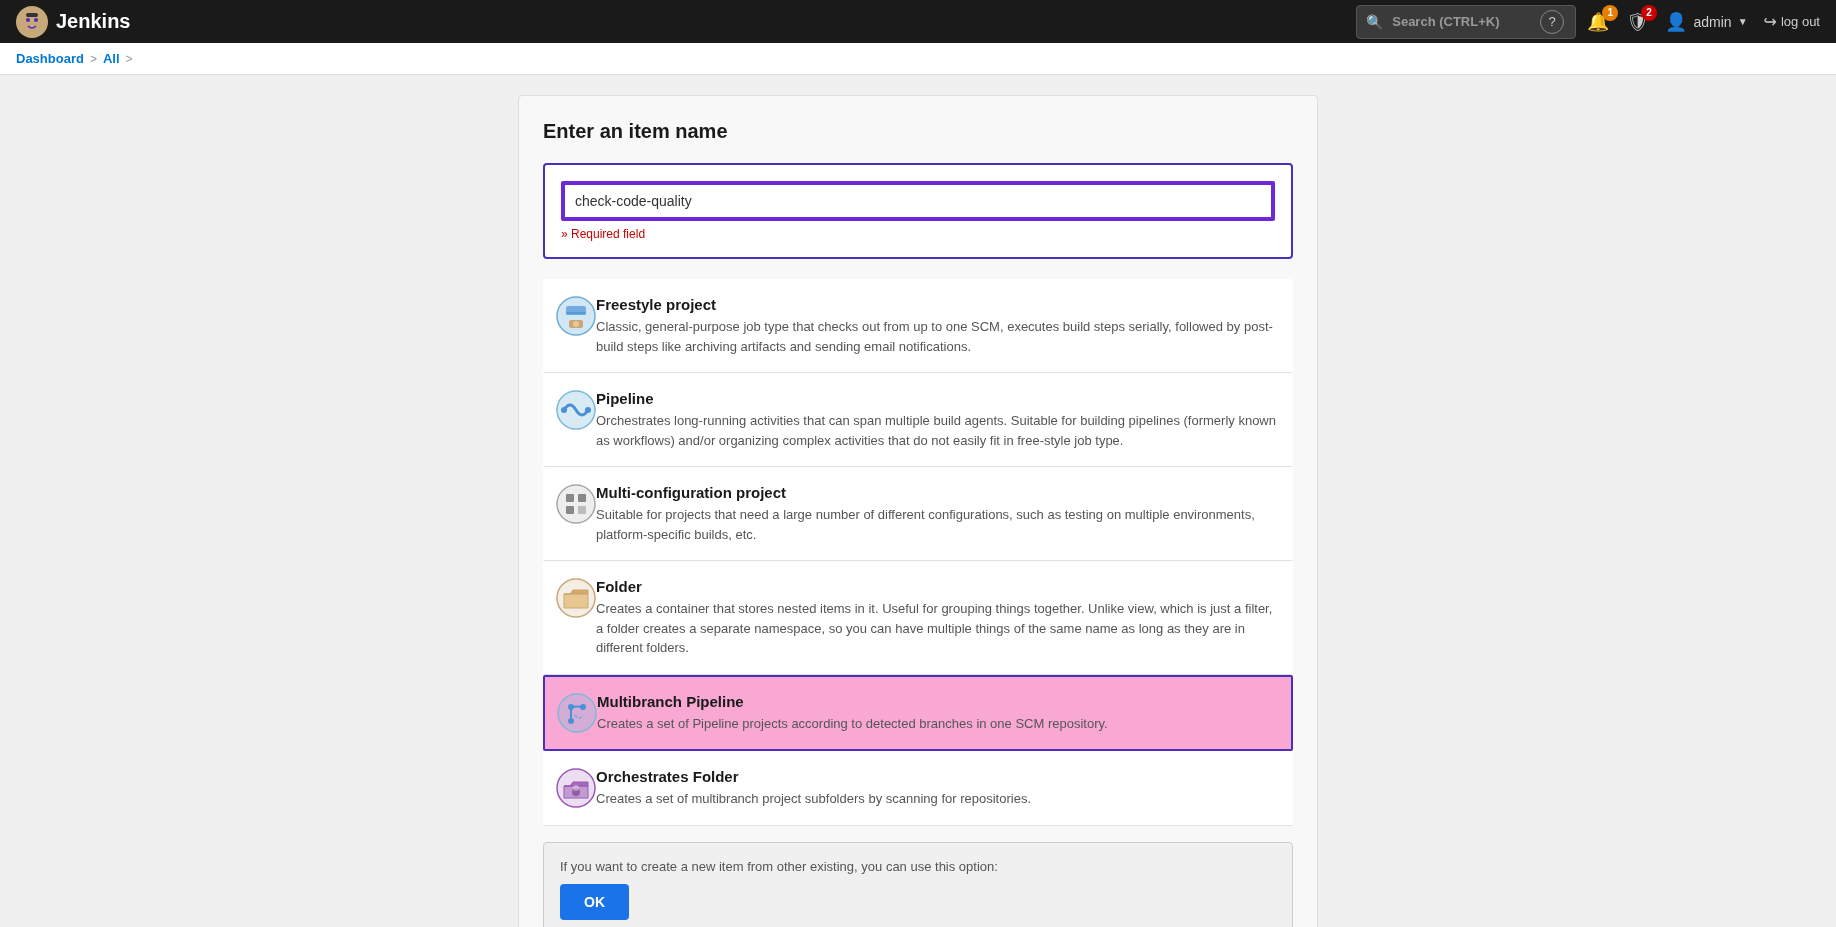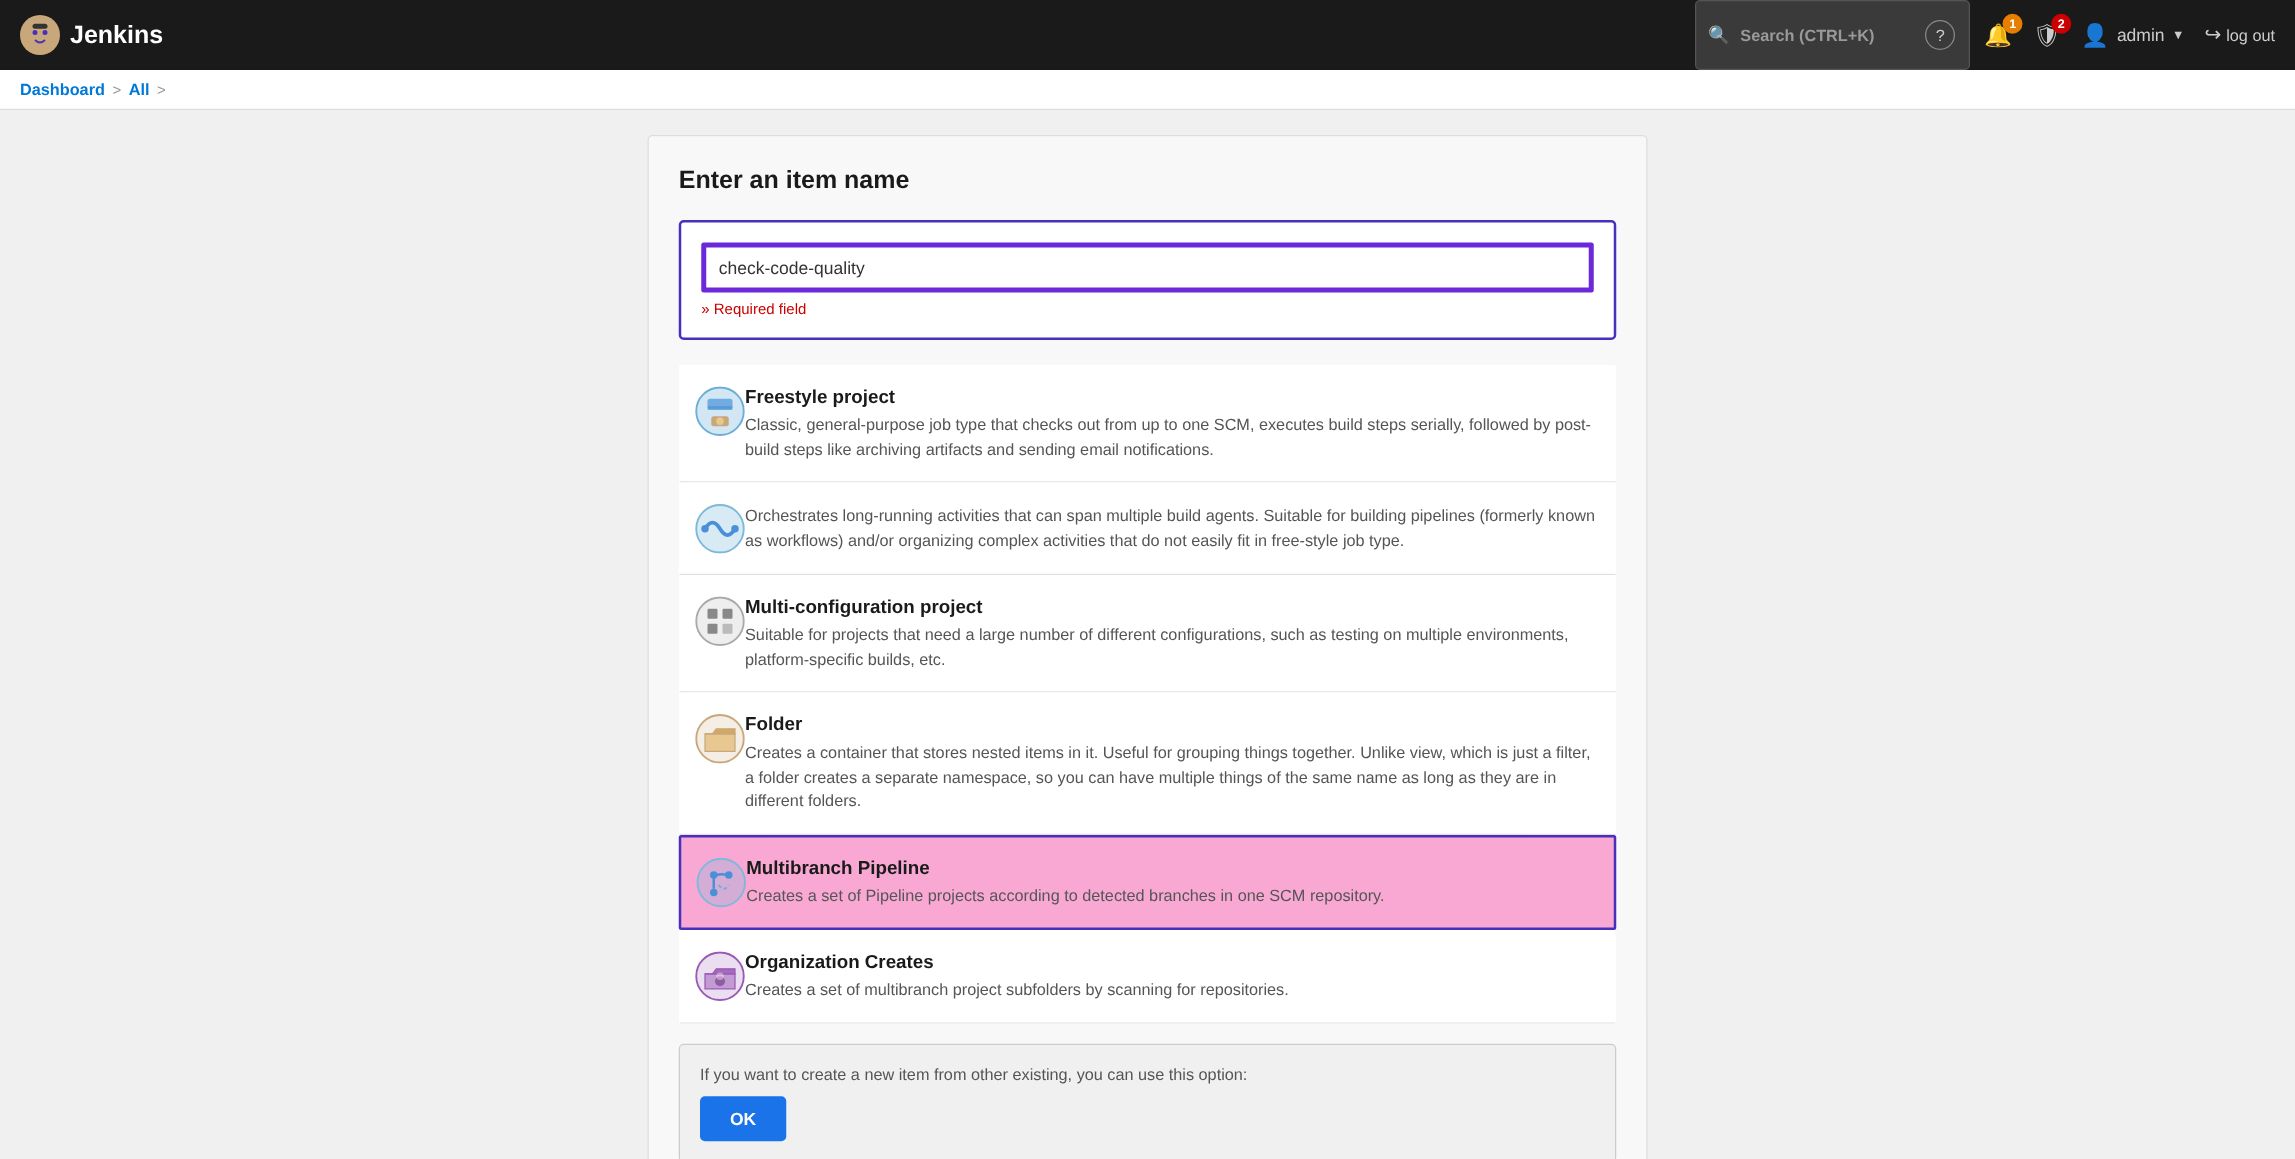--- a/index.html
+++ b/index.html
@@ -3,22 +3,23 @@
   <meta charset="utf-8">
   <style>
     * { box-sizing: border-box; margin: 0; padding: 0; }
     body { font-family: Arial, sans-serif; font-size: 14px; background: #f0f0f0; color: #333; }
 
     
     .header {
       background: #1a1a1a;
       color: #fff;
       display: flex;
+      align-items: center;
       padding: 0 16px;
-      height: 56px;
+      height: 43px;
       gap: 12px;
     }
     .header-logo {
       display: flex;
       align-items: center;
       gap: 8px;
       font-size: 20px;
       font-weight: bold;
       color: #fff;
     }
@@ -311,20 +312,21 @@
         <div class="job-type-icon">
           <svg viewBox="0 0 40 40" width="40" height="40">
             <circle cx="20" cy="20" r="19" fill="#7eb8da" opacity="0.3"></circle>
             <circle cx="20" cy="20" r="19" fill="none" stroke="#7eb8da" stroke-width="1.5"></circle>
             <path d="M8 20 Q14 10 20 20 Q26 30 32 20" stroke="#4a90d9" stroke-width="3" fill="none" stroke-linecap="round"></path>
             <circle cx="8" cy="20" r="3" fill="#4a90d9"></circle>
             <circle cx="32" cy="20" r="3" fill="#4a90d9"></circle>
           </svg>
         </div>
         <div class="job-type-text">
+          <div class="job-type-name">Pipeline</div>
           <div class="job-type-desc">Orchestrates long-running activities that can span multiple build agents. Suitable for building pipelines (formerly known as workflows) and/or organizing complex activities that do not easily fit in free-style job type.</div>
         </div>
       </div>
 
       <div class="job-type-item">
         <div class="job-type-icon">
           <svg viewBox="0 0 40 40" width="40" height="40">
             <circle cx="20" cy="20" r="19" fill="#aaa" opacity="0.2"></circle>
             <circle cx="20" cy="20" r="19" fill="none" stroke="#aaa" stroke-width="1.5"></circle>
             <rect x="10" y="10" width="8" height="8" rx="1" fill="#888"></rect>
@@ -378,21 +380,21 @@
           <svg viewBox="0 0 40 40" width="40" height="40">
             <circle cx="20" cy="20" r="19" fill="#9b59b6" opacity="0.2"></circle>
             <circle cx="20" cy="20" r="19" fill="none" stroke="#9b59b6" stroke-width="1.5"></circle>
             <path d="M8 18 L8 30 L32 30 L32 18 Z" fill="#c39bd3" stroke="#9b59b6" stroke-width="1"></path>
             <path d="M8 18 L14 18 L17 14 L32 14 L32 18 Z" fill="#a569bd" stroke="#9b59b6" stroke-width="1"></path>
             <circle cx="20" cy="24" r="4" fill="#6c3483" opacity="0.6"></circle>
             <circle cx="20" cy="20" r="3" fill="#fff" opacity="0.4"></circle>
           </svg>
         </div>
         <div class="job-type-text">
-          <div class="job-type-name">Organization Creates</div>
+          <div class="job-type-name">Orchestrates Folder</div>
           <div class="job-type-desc">Creates a set of multibranch project subfolders by scanning for repositories.</div>
         </div>
       </div>
 
     </div>
 
     <div class="copy-from-section">
       <div class="copy-from-text">If you want to create a new item from other existing, you can use this option:</div>
       <button class="ok-button">OK</button>
     </div>

